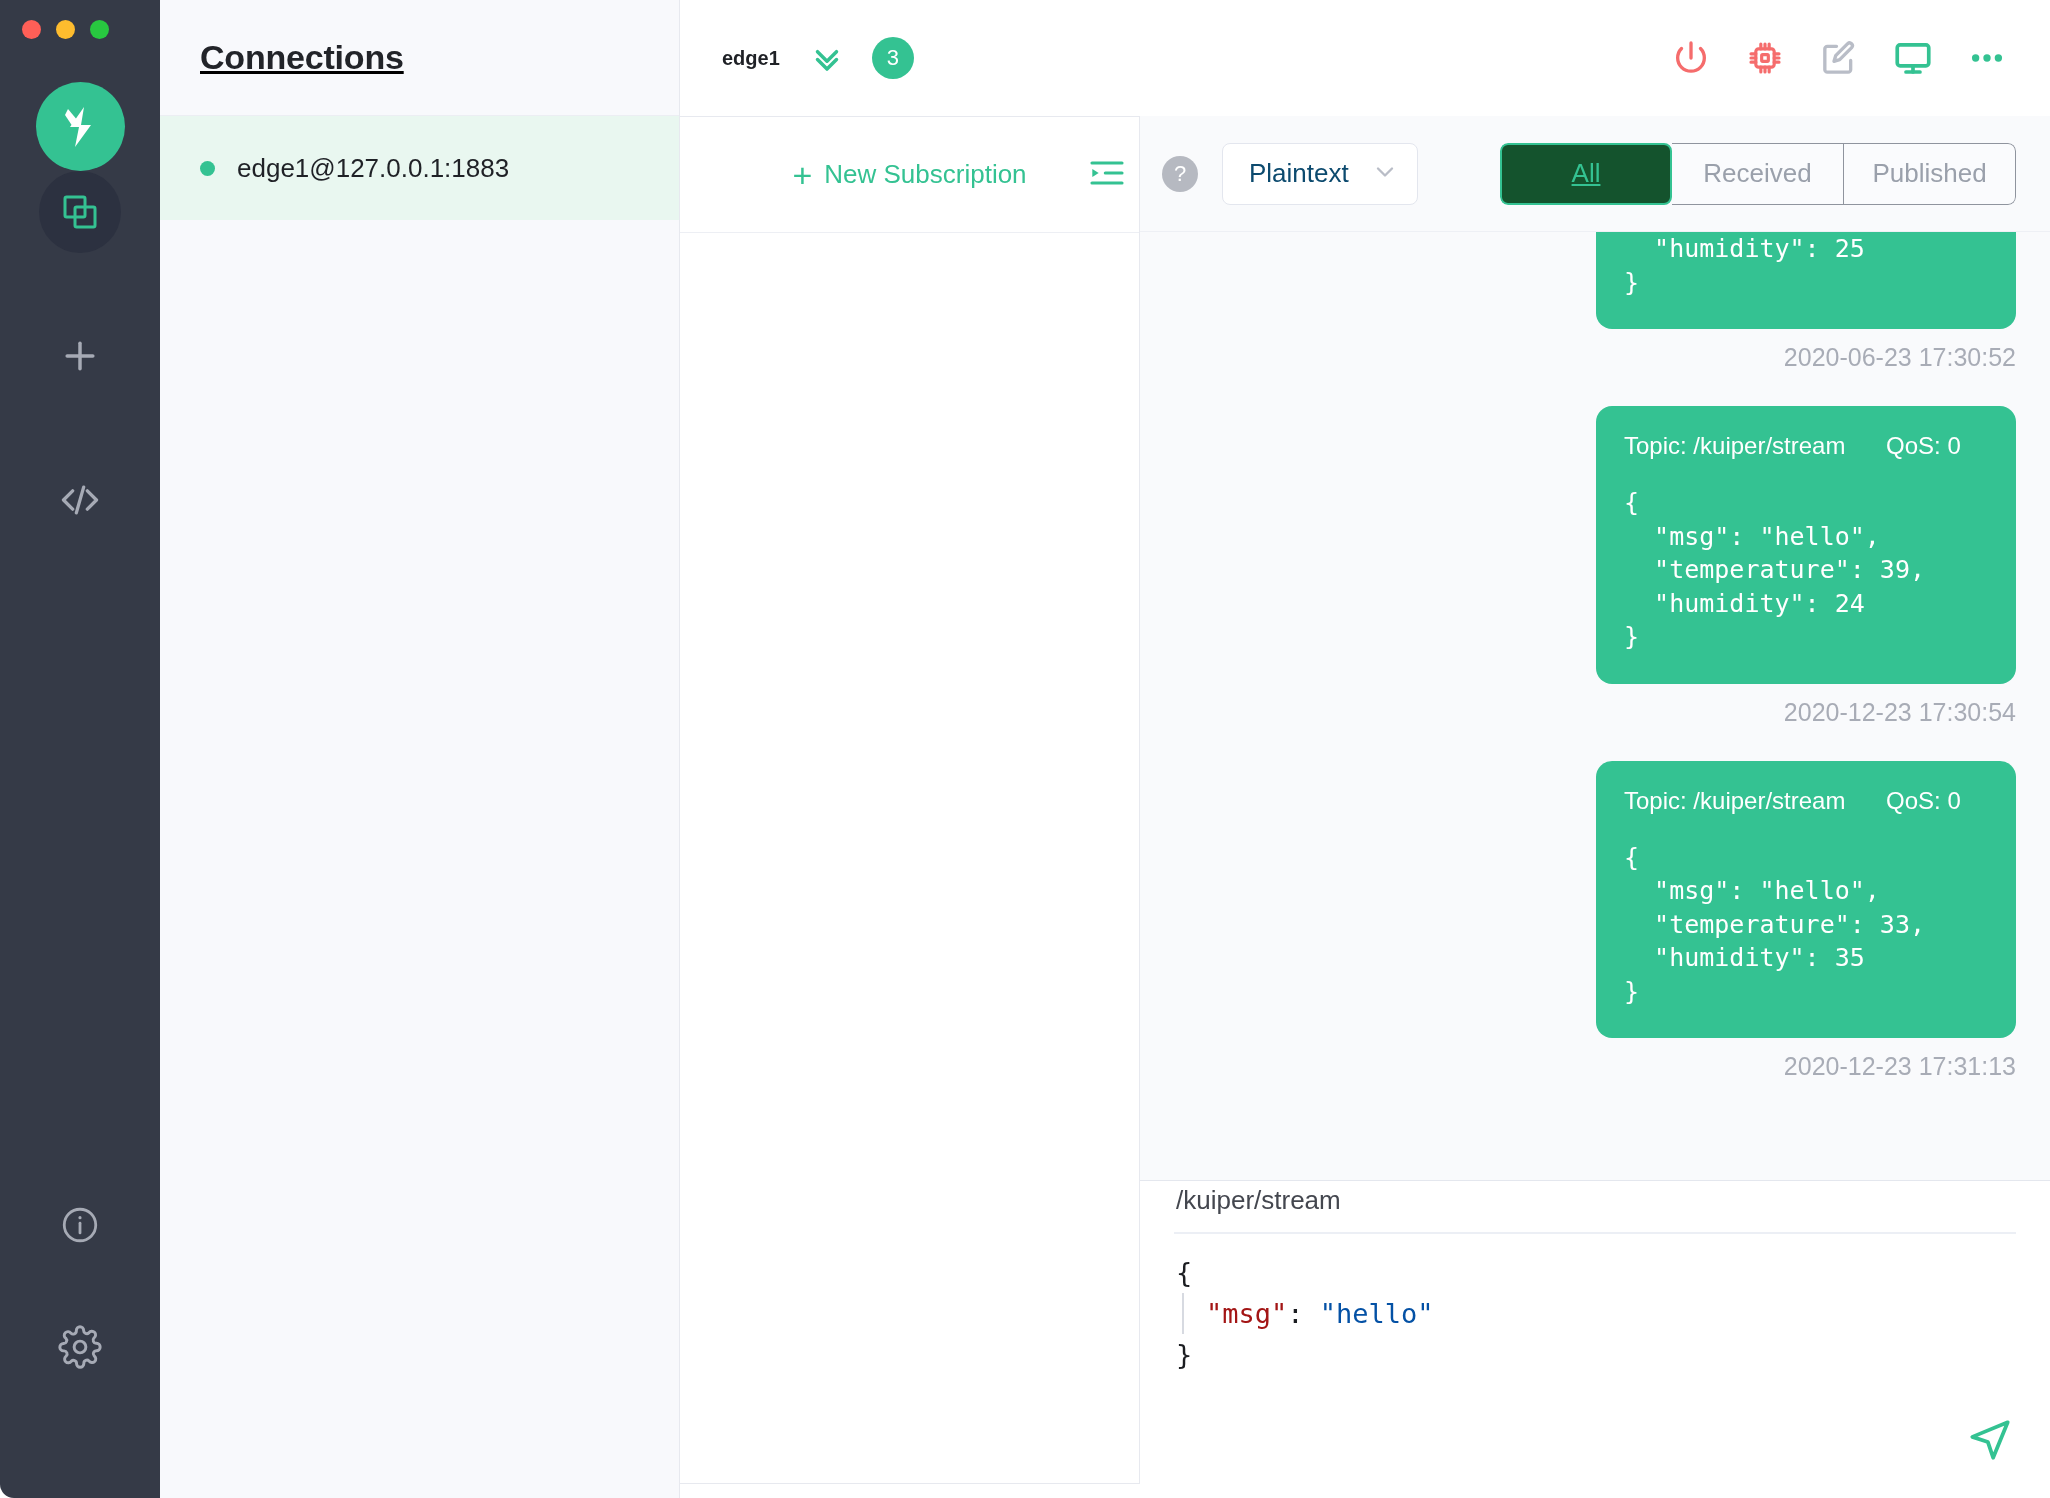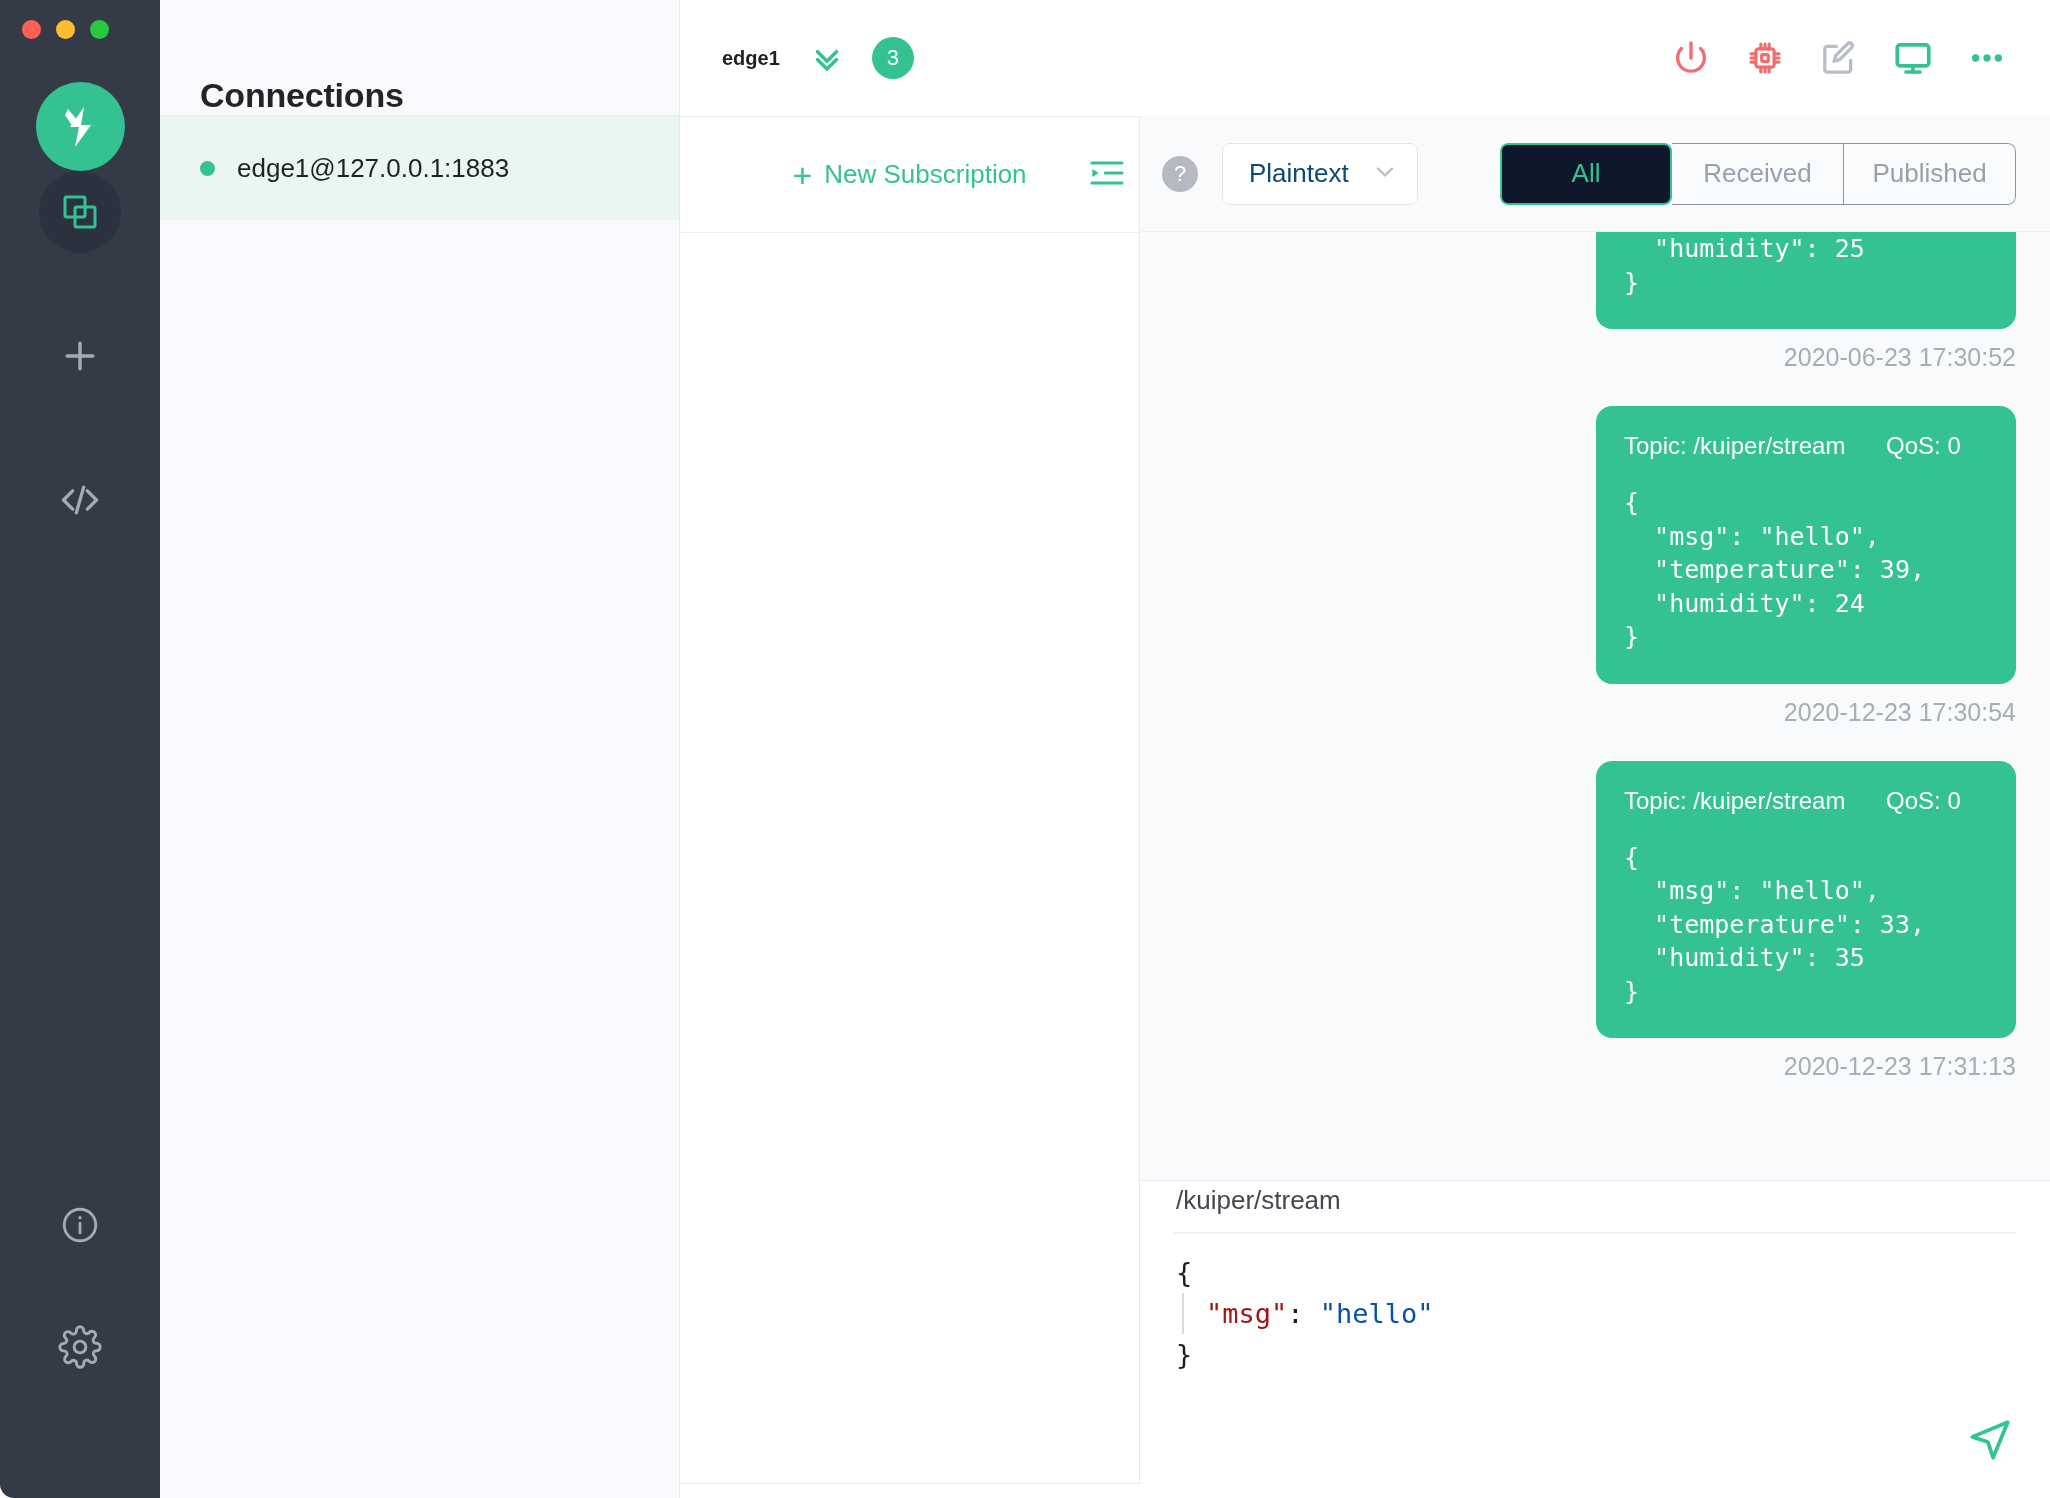--- a/index.html
+++ b/index.html
@@ -49,23 +49,24 @@
 
   
   .conn-col {
     width: 520px; flex: 0 0 520px;
     background: #f8f9fc;
     border-right: 1px solid #e7e9ef;
     height: 1498px;
   }
   .conn-header {
     height: 116px;
-    display: flex; align-items: flex-end;
+    display: flex; align-items: center;
     padding-left: 40px;
     border-bottom: 1px solid #eceef3;
+    text-decoration: underline;
   }
   .conn-header h1 { font-size: 34px; font-weight: bold; color: #222429; letter-spacing: -0.2px; }
   .conn-item {
     height: 104px;
     background: #e9f7f0;
     display: flex; align-items: center;
     padding-left: 40px;
     cursor: pointer;
   }
   .conn-dot { width: 15px; height: 15px; border-radius: 50%; background: #34c292; margin-right: 22px; }
@@ -140,21 +141,21 @@
   .toolbar-spacer { flex: 1 1 auto; }
   .seg-group { display: flex; height: 62px; border-radius: 8px; overflow: hidden; }
   .seg {
     min-width: 172px; padding: 0 20px;
     display: flex; align-items: center; justify-content: center;
     font-size: 26px; color: #9aa0ab; background: #fafbfd;
     border: 1px solid #8f949e; border-left: none; cursor: pointer;
   }
   .seg:first-child { border-left: 1px solid #8f949e; border-radius: 8px 0 0 8px; }
   .seg:last-child { border-radius: 0 8px 8px 0; }
-  .seg.active { color: #34c292; background: #0f172a; border: 2px solid #34c292; border-radius: 8px; }
+  .seg.active { color: #34c292; background: #14532d; border: 2px solid #34c292; border-radius: 8px; text-decoration: underline; }
 
   .msg-list {
     flex: 1 1 auto; overflow: hidden;
     padding: 0 34px 0 34px;
     display: flex; flex-direction: column; align-items: flex-end;
     background: #f9fafc;
   }
   .bubble-wrap { width: 100%; display: flex; flex-direction: column; align-items: flex-end; }
   .bubble {
     background: #34c292; color: #ffffff;

